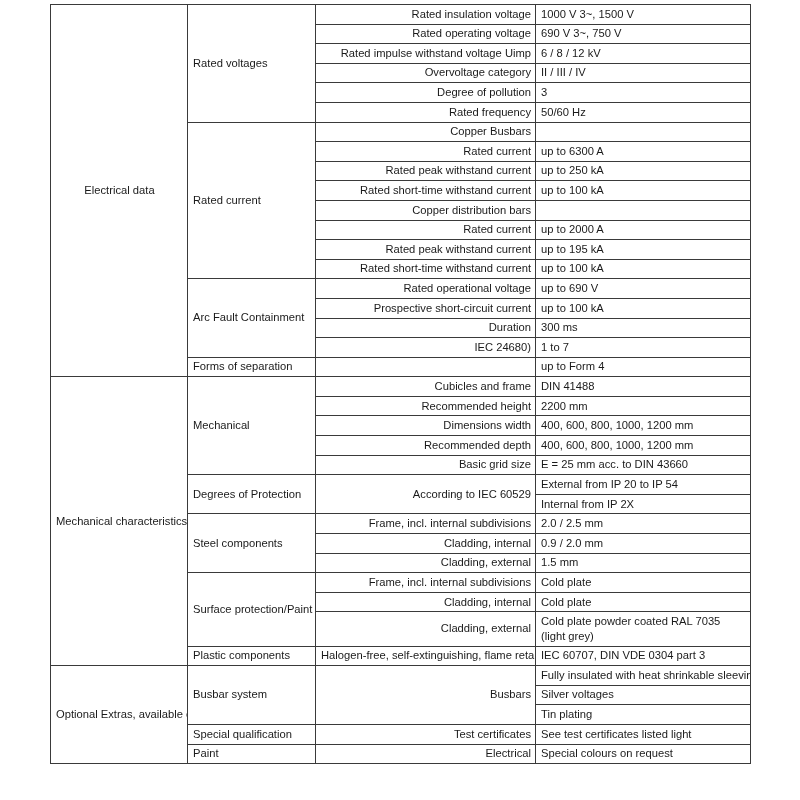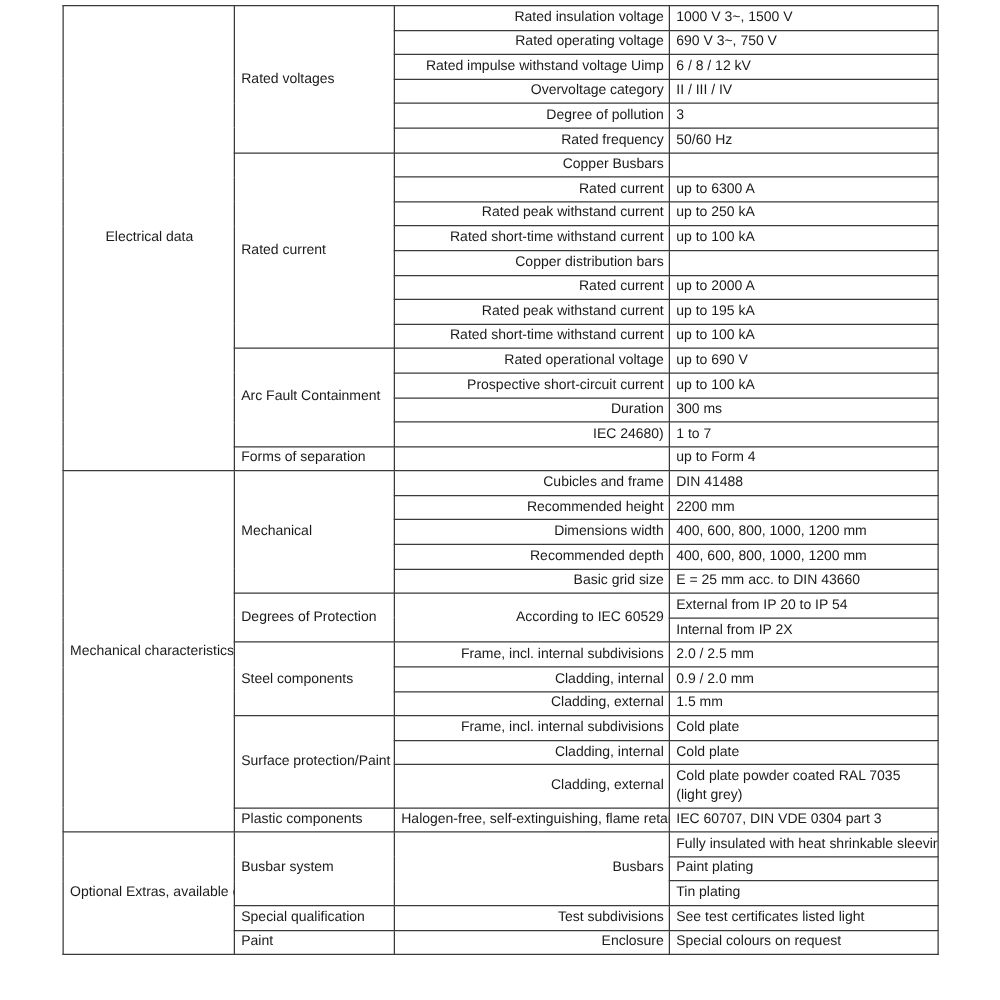--- a/index.html
+++ b/index.html
@@ -209,30 +209,30 @@
           <td class="desc">Halogen-free, self-extinguishing, flame retardant, CFC-free</td>
           <td class="val">IEC 60707, DIN VDE 0304  part 3</td>
         </tr>
         <tr class="sectbreak">
           <td class="grp" rowspan="5">Optional Extras, available on request</td>
           <td class="sub" rowspan="3">Busbar  system</td>
           <td class="desc" rowspan="3">Busbars</td>
           <td class="val">Fully insulated with heat shrinkable sleeving</td>
         </tr>
         <tr>
-          <td class="val">Paint plating</td>
+          <td class="val">Silver voltages</td>
         </tr>
         <tr>
           <td class="val">Tin plating</td>
         </tr>
         <tr>
           <td class="sub" rowspan="1">Special qualification</td>
-          <td class="desc">Test subdivisions</td>
+          <td class="desc">Test certificates</td>
           <td class="val">See  test  certificates listed light</td>
         </tr>
         <tr>
           <td class="sub" rowspan="1">Paint</td>
-          <td class="desc">Enclosure</td>
+          <td class="desc">Electrical</td>
           <td class="val">Special colours on request</td>
         </tr>
       </tbody>
   </table>
 </div>
 
 </body></html>

